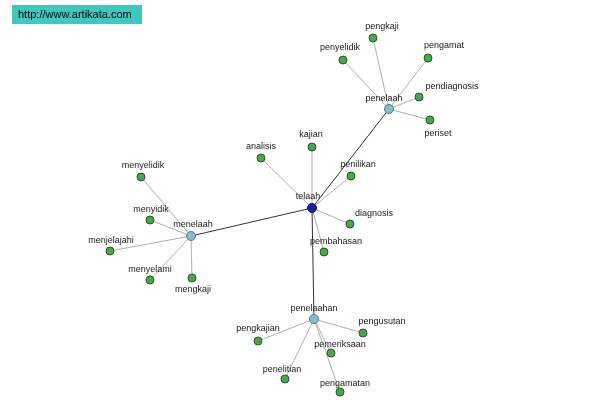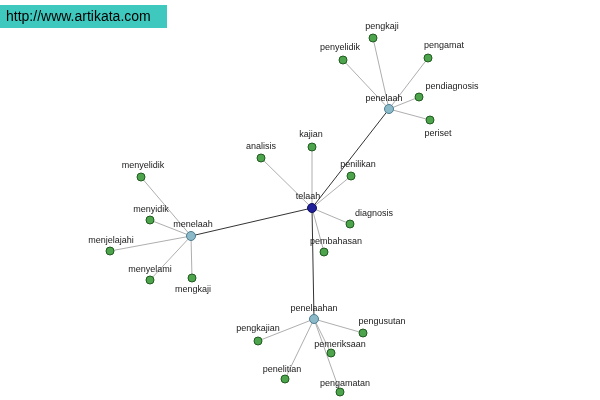--- a/index.html
+++ b/index.html
@@ -5,23 +5,23 @@
   html, body { margin: 0; padding: 0; }
   body {
     width: 600px; height: 400px;
     background: #ffffff;
     font-family: "Liberation Sans", sans-serif;
     overflow: hidden;
     position: relative;
   }
   .url-badge {
     position: absolute;
-    left: 0; top: 5px;
-    padding: 3px 16px 4px 6px;
-    font-size: 14px;
+    left: 12px; top: 5px;
+    padding: 3px 10px 4px 6px;
+    font-size: 11px;
     color: #000;
     white-space: nowrap;
     cursor: pointer;
   }
   .graph-wrap {
     position: absolute;
     left: 0; top: 0;
     width: 600px; height: 400px;
   }
   .node-label {

